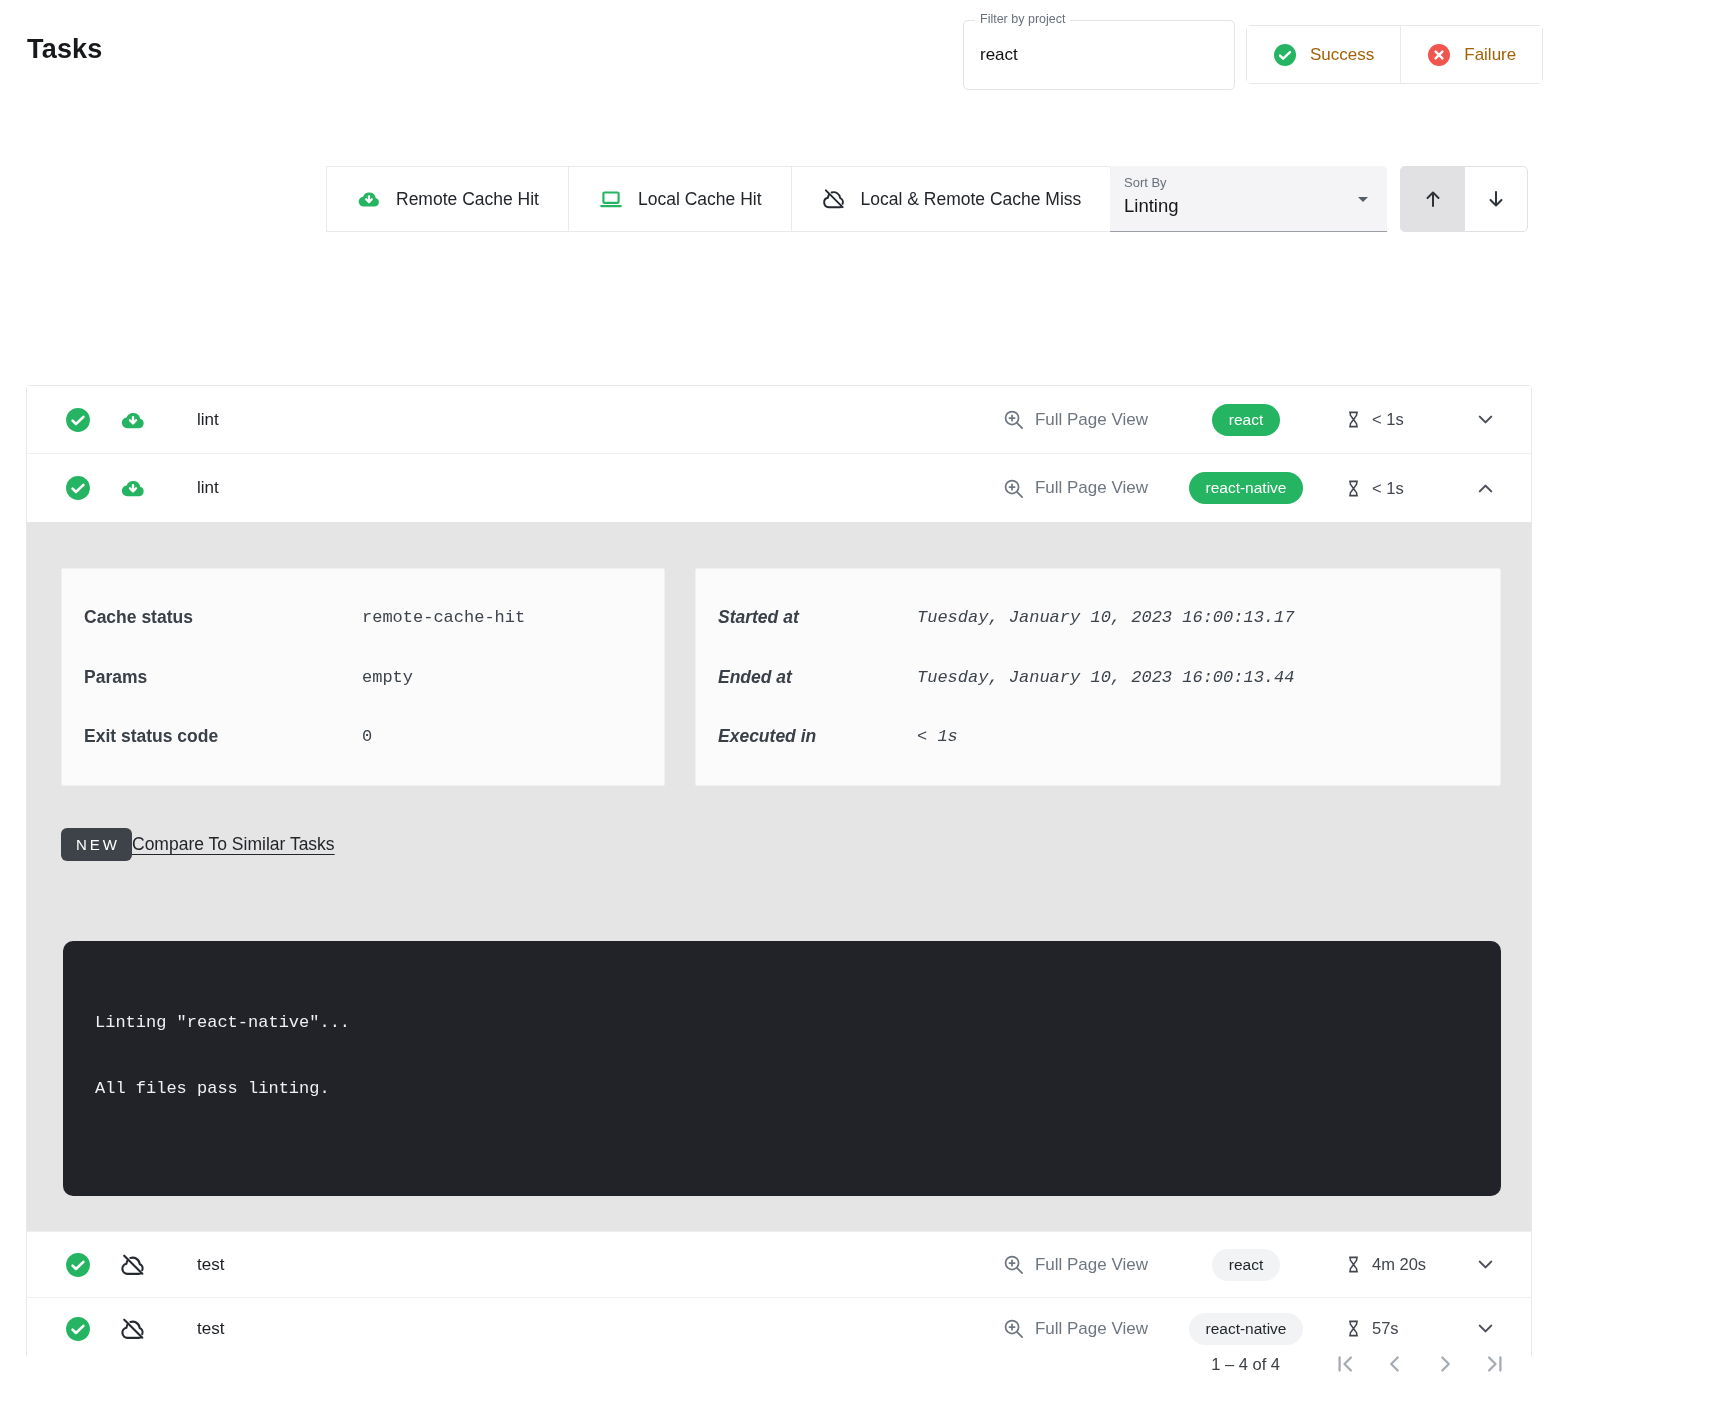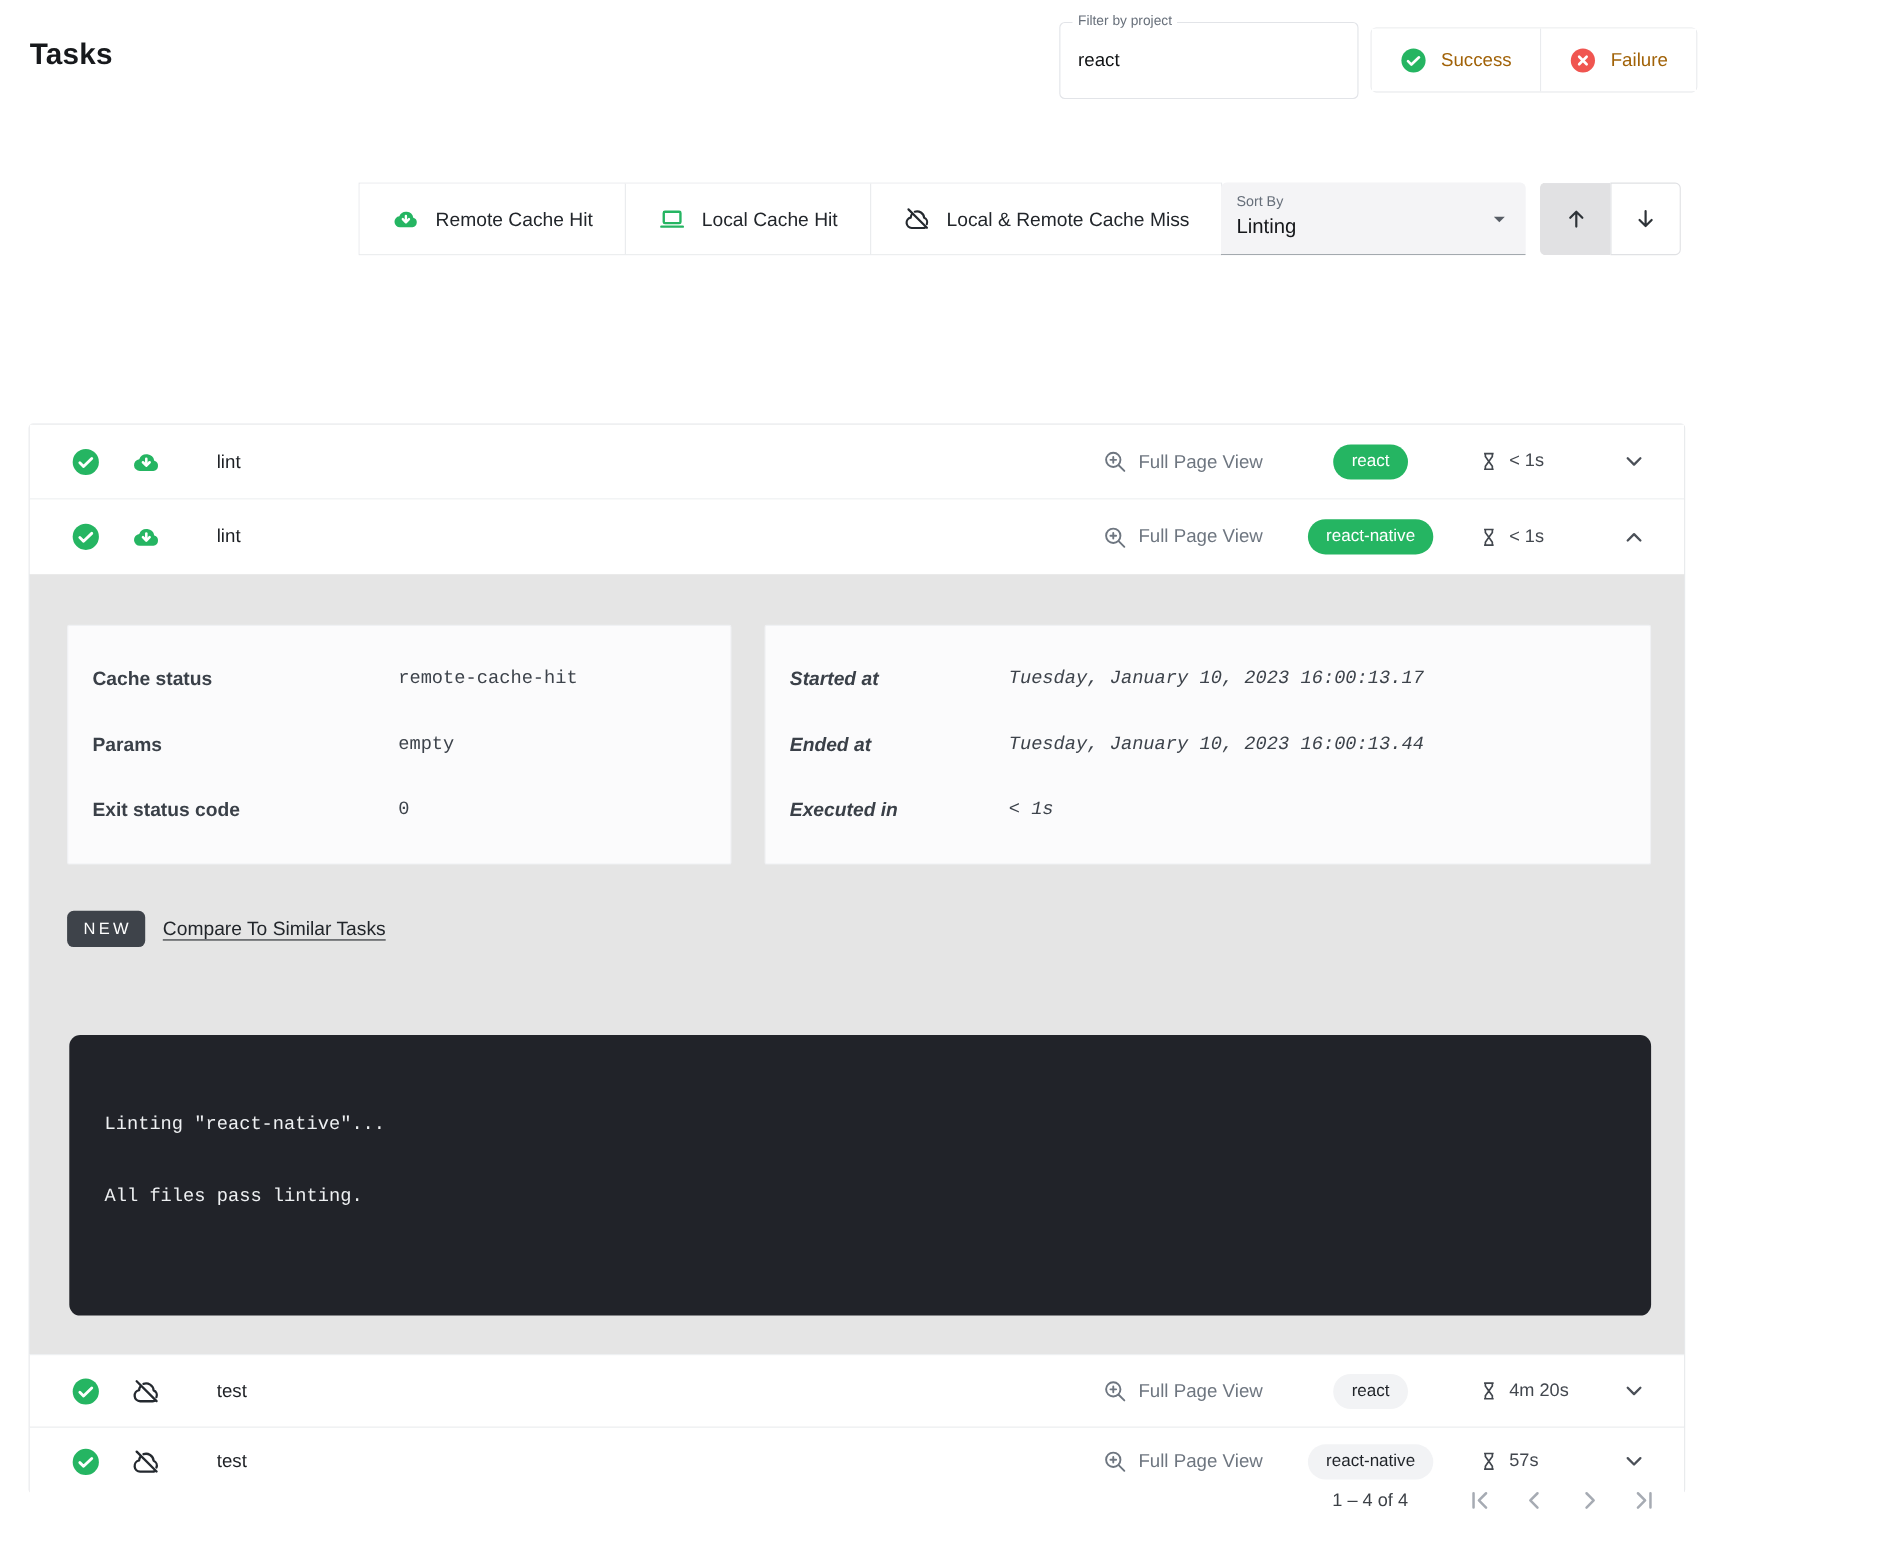--- a/index.html
+++ b/index.html
@@ -108,21 +108,21 @@
     display: flex; flex-direction: column; justify-content: space-evenly;
   }
   .panel-left { left: 34px; width: 604px; }
   .panel-right { left: 668px; width: 806px; font-style: italic; }
   .detail-row { display: flex; align-items: center; }
   .detail-label { font-size: 17.5px; font-weight: 700; color: #3a4048; padding-left: 22px; }
   .panel-left .detail-label { width: 300px; }
   .panel-right .detail-label { width: 221px; }
   .detail-value { font-family: "Liberation Mono", monospace; font-size: 17px; color: #3d434b; white-space: nowrap; }
 
-  .compare-row { position: absolute; left: 34px; top: 442px; display: flex; align-items: center; gap: 16px; text-align: center; }
+  .compare-row { position: absolute; left: 34px; top: 442px; display: flex; align-items: center; gap: 0; text-align: center; }
   .new-badge {
     background: #3e434a; color: #fff; font-size: 15px; letter-spacing: 3px;
     padding: 8px 12px 8px 15px; border-radius: 6px; font-weight: 500;
   }
   .compare-link { font-size: 17.5px; color: #22262b; text-decoration: underline; text-underline-offset: 4px; cursor: pointer; }
 
   .terminal {
     position: absolute; left: 36px; top: 555px; width: 1438px; height: 255px;
     background: #212329; border-radius: 10px; color: #eef0f2;
     font-family: "Liberation Mono", monospace; font-size: 17px;

